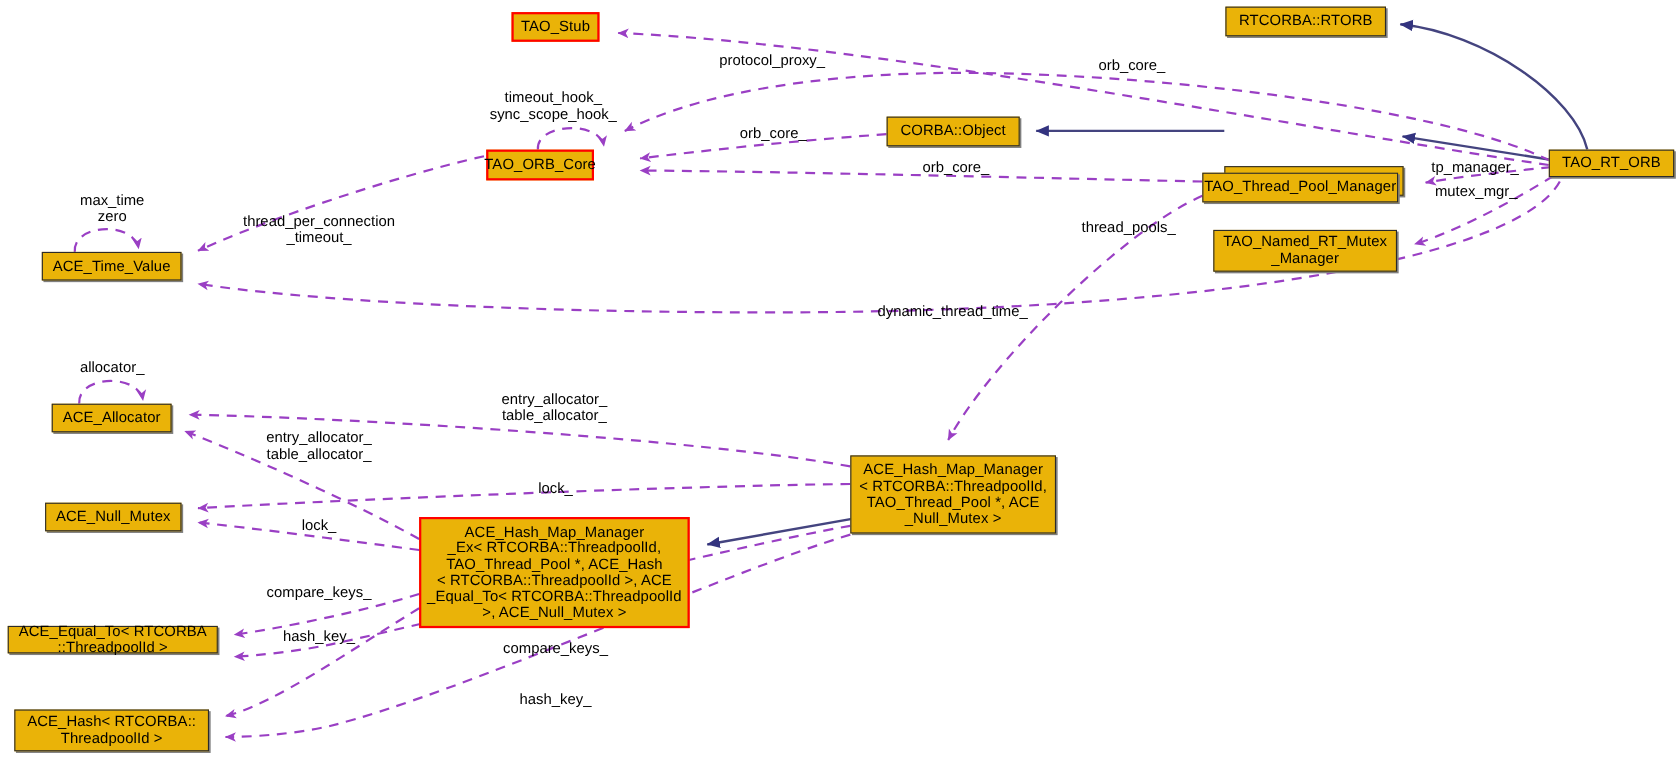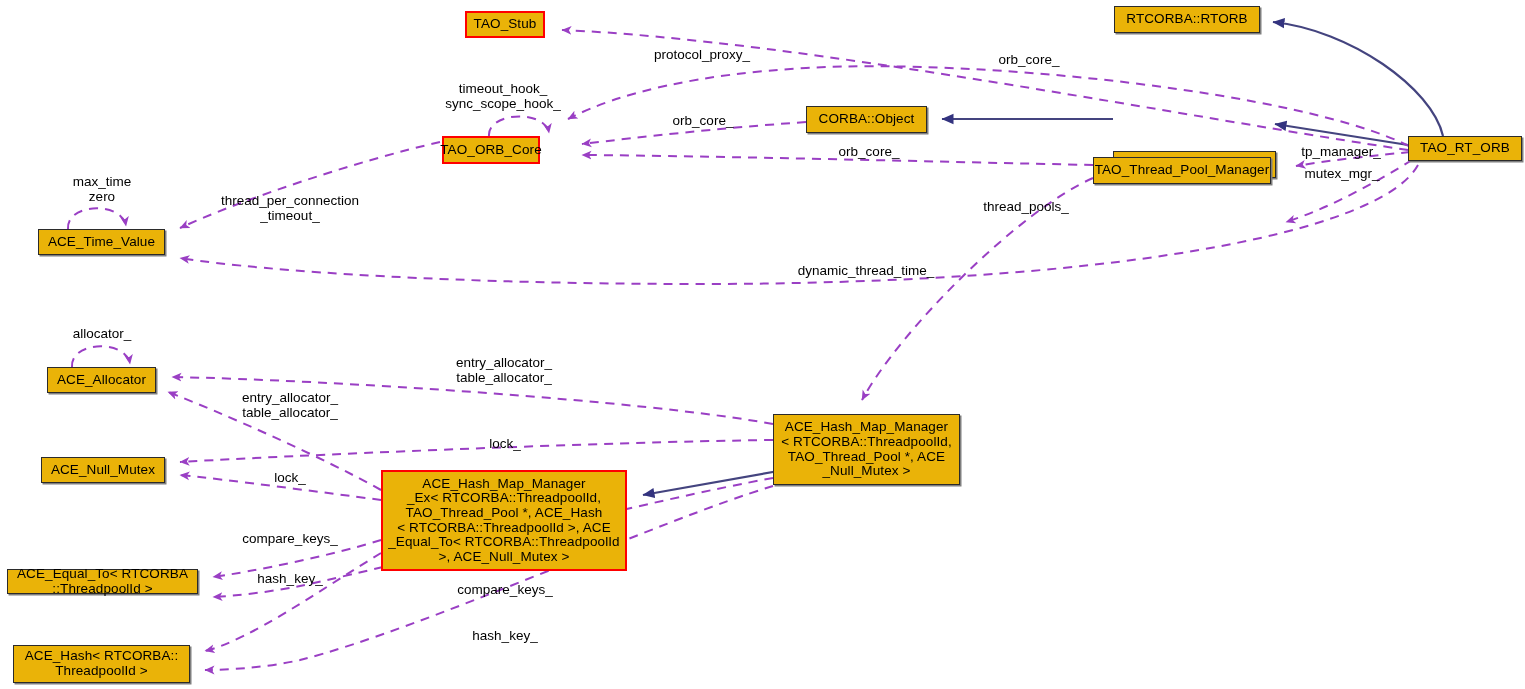--- a/index.html
+++ b/index.html
@@ -110,20 +110,22 @@
   <div class="node-box" style="left:806px;top:106px;width:121px;height:27px;">CORBA::Object</div>
 
   <div class="node-box" style="left:1113px;top:103px;width:163px;height:27px;margin-top:48px;">CORBA::LocalObject</div>
 
   <div class="node-box filled" style="left:1408px;top:136px;width:114px;height:25px;">TAO_RT_ORB</div>
 
   <div class="node-box red" style="left:442px;top:136px;width:98px;height:28px;">TAO_ORB_Core</div>
 
   <div class="node-box" style="left:1093px;top:157px;width:178px;height:27px;">TAO_Thread_Pool_Manager</div>
 
+  <div class="node-box" style="left:1103px;top:209px;width:167px;height:38px;">TAO_Named_RT_Mutex
+_Manager</div>
 
   <div class="node-box" style="left:38px;top:229px;width:127px;height:26px;">ACE_Time_Value</div>
 
   <div class="node-box" style="left:47px;top:367px;width:109px;height:26px;">ACE_Allocator</div>
 
   <div class="node-box" style="left:773px;top:414px;width:187px;height:71px;">ACE_Hash_Map_Manager
 &lt; RTCORBA::ThreadpoolId,
 TAO_Thread_Pool *, ACE
 _Null_Mutex &gt;</div>
 
@@ -148,21 +150,21 @@
 sync_scope_hook_</div>
   <div class="edge-label" style="left:703px;top:114px;">orb_core_</div>
   <div class="edge-label" style="left:869px;top:145px;">orb_core_</div>
   <div class="edge-label" style="left:1341px;top:145px;">tp_manager_</div>
   <div class="edge-label" style="left:290px;top:154px;margin-top:40px;">thread_per_connection
 _timeout_</div>
   <div class="edge-label" style="left:1342px;top:167px;">mutex_mgr_</div>
   <div class="edge-label" style="left:102px;top:175px;">max_time
 zero</div>
   <div class="edge-label" style="left:1026px;top:200px;">thread_pools_</div>
-  <div class="edge-label" style="left:866px;top:264px;text-align:right;">dynamic_thread_time_</div>
+  <div class="edge-label" style="left:866px;top:276px;text-align:right;">dynamic_thread_time_</div>
   <div class="edge-label" style="left:102px;top:327px;">allocator_</div>
   <div class="edge-label" style="left:504px;top:356px;">entry_allocator_
 table_allocator_</div>
   <div class="edge-label" style="left:290px;top:391px;">entry_allocator_
 table_allocator_</div>
   <div class="edge-label" style="left:505px;top:437px;">lock_</div>
   <div class="edge-label" style="left:290px;top:471px;">lock_</div>
   <div class="edge-label" style="left:290px;top:532px;">compare_keys_</div>
   <div class="edge-label" style="left:290px;top:572px;">hash_key_</div>
   <div class="edge-label" style="left:505px;top:583px;">compare_keys_</div>

